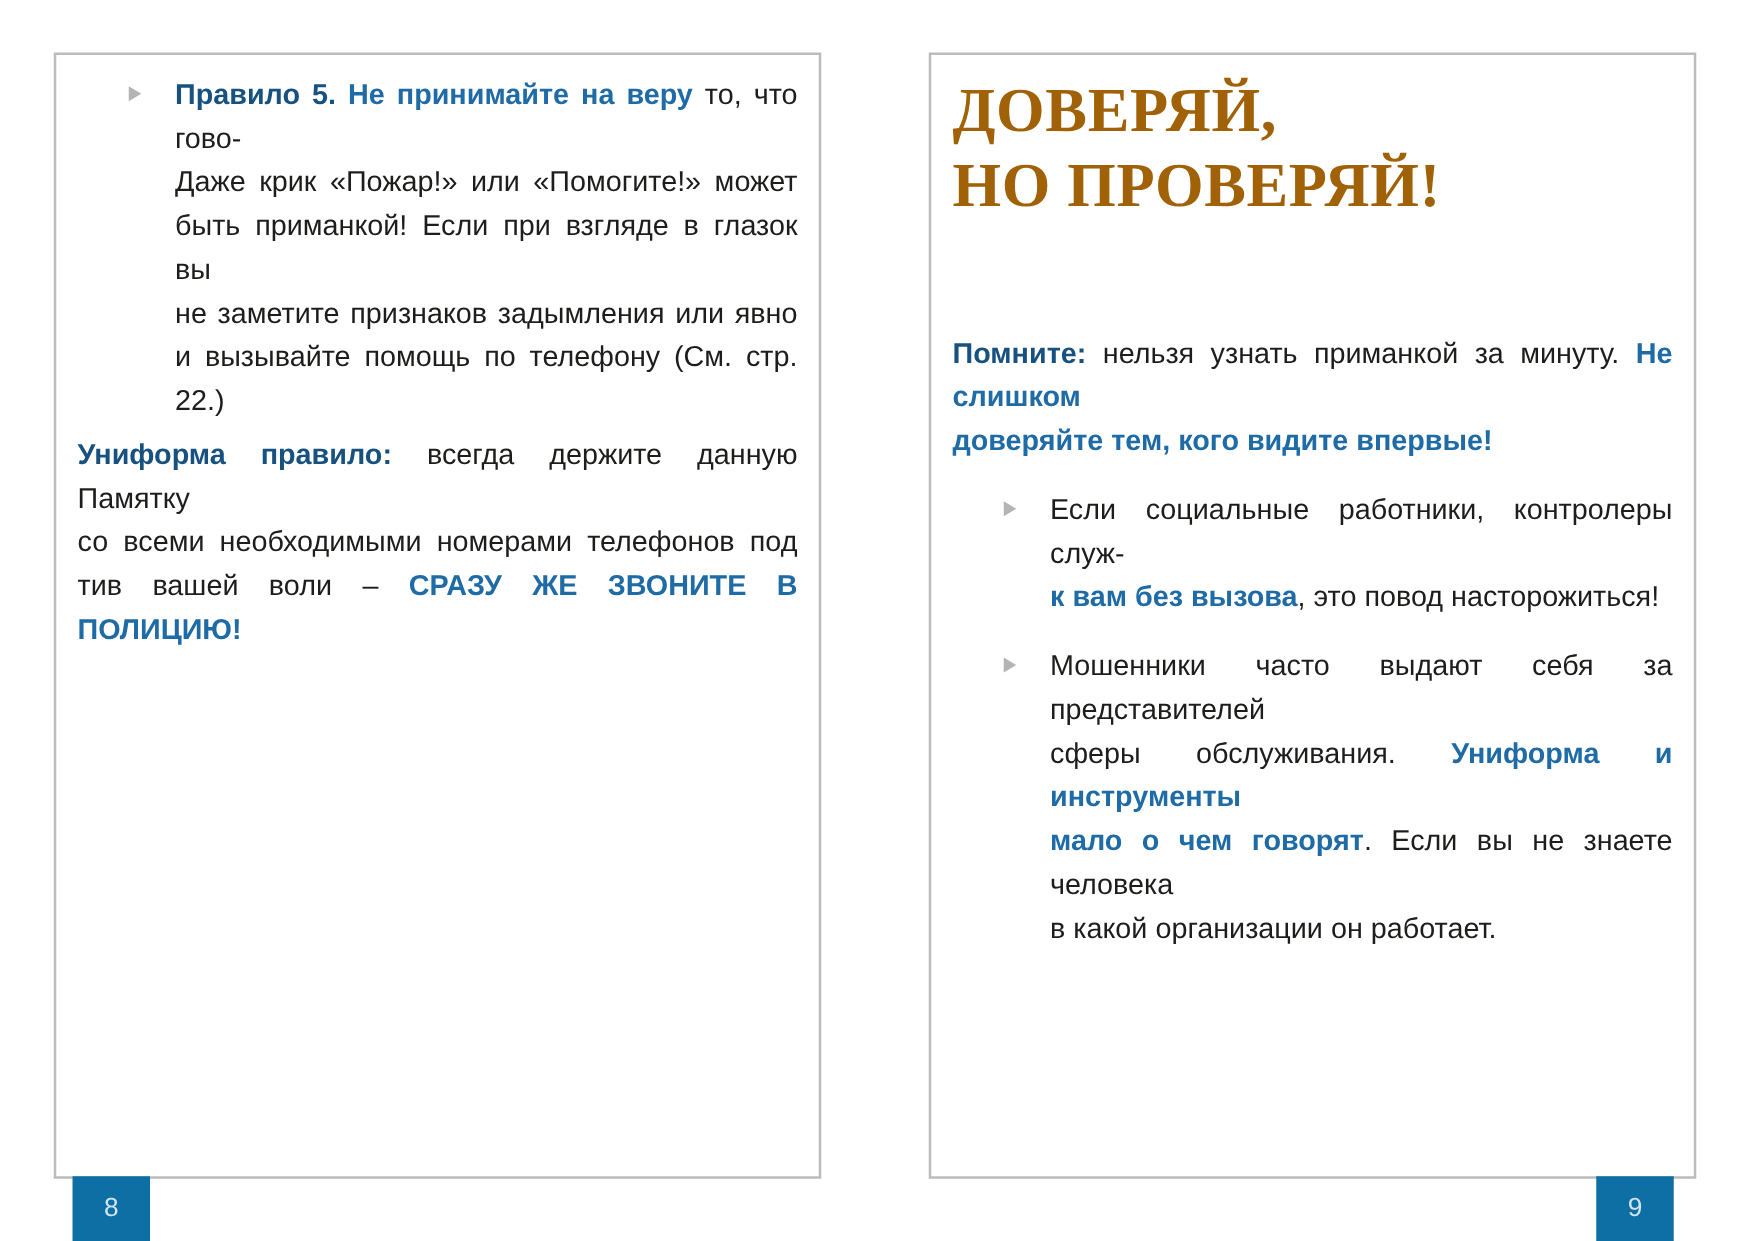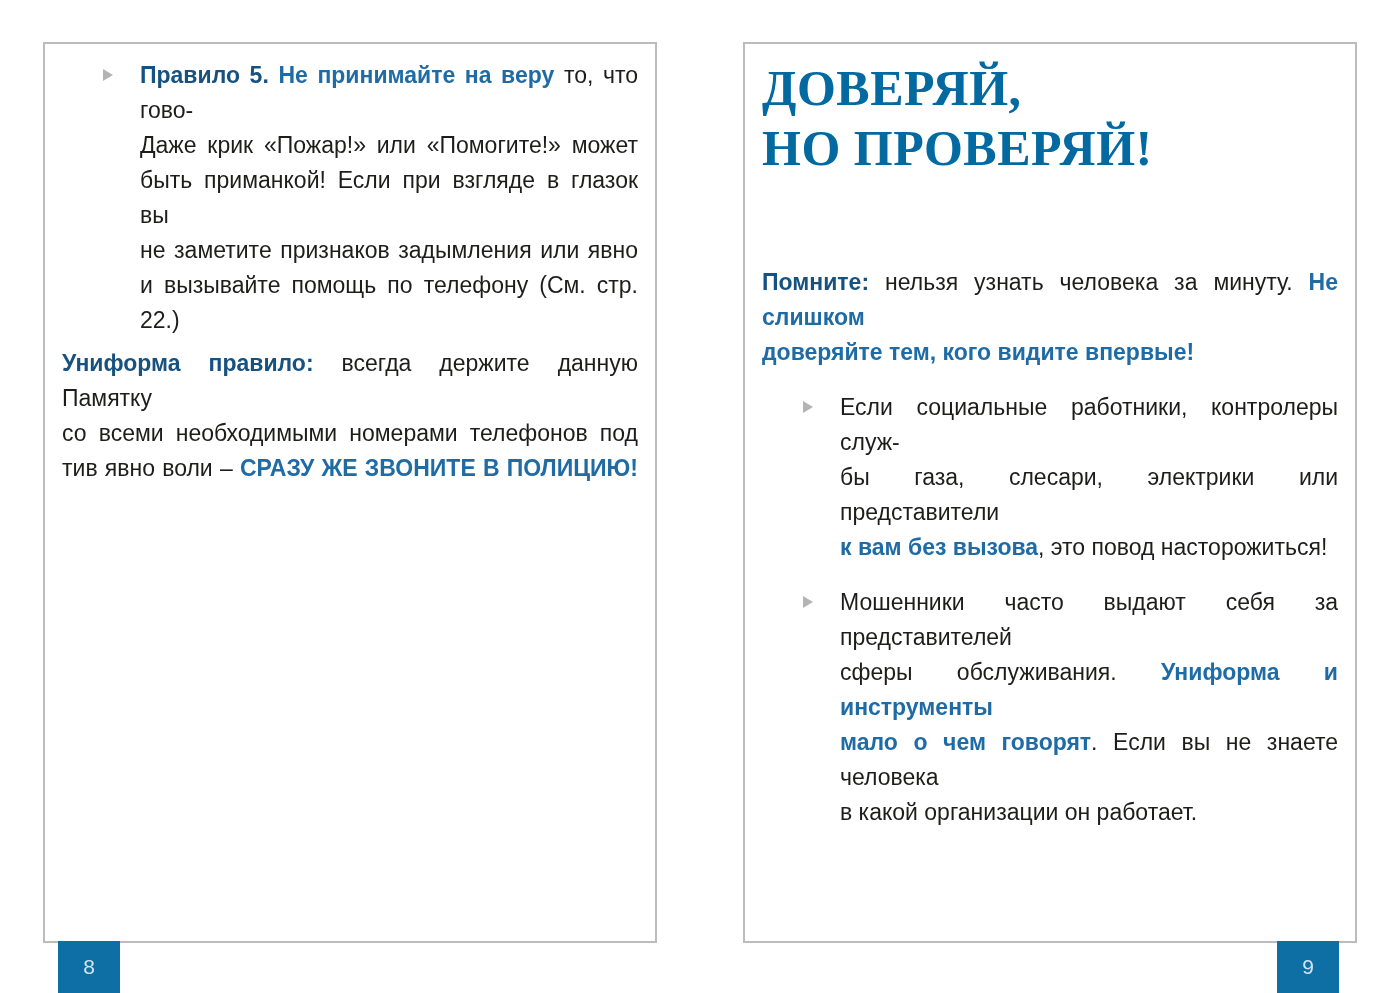--- a/index.html
+++ b/index.html
@@ -26,21 +26,21 @@
 
   .page-body {
     position: relative;
     padding: 14px 17px 0 17px;
   }
 
   
   .heading {
     font-family: "Liberation Serif", serif;
     font-weight: 700;
-    color: #0369a1;
+    color: #a16207;
     font-size: 50px;
     line-height: 60px;
     letter-spacing: 0.5px;
     margin: 0 0 87px 0;
   }
 
   
   .para {
     position: relative;
     font-size: 23px;
@@ -96,39 +96,38 @@
           <span class="arrow"></span>
           <div class="line"><span class="t-bn">Правило 5. </span><span class="t-b">Не принимайте на веру </span><span class="t-n">то, что гово-</span></div>
           <div class="line"><span class="t-n">Даже крик «Пожар!» или «Помогите!» может</span></div>
           <div class="line"><span class="t-n">быть приманкой! Если при взгляде в глазок вы</span></div>
           <div class="line"><span class="t-n">не заметите признаков задымления или явно</span></div>
           <div class="line"><span class="t-n">и вызывайте помощь по телефону (См. стр. 22.)</span></div>
         </div>
         <div class="para">
           <div class="line"><span class="t-bn">Униформа правило: </span><span class="t-n">всегда держите данную Памятку</span></div>
           <div class="line"><span class="t-n">со всеми необходимыми номерами телефонов под</span></div>
-          <div class="line"><span class="t-n">тив явно воли – </span><span class="t-b">СРАЗУ ЖЕ ЗВОНИТЕ В ПОЛИЦИЮ!</span></div>
+          <div class="line"><span class="t-n">тив вашей воли – </span><span class="t-b">СРАЗУ ЖЕ ЗВОНИТЕ В ПОЛИЦИЮ!</span></div>
         </div>
       </div>
   </section>
 
   <section class="page page-right">
     <div class="page-body" id="right-blocks">
         <div class="heading">
           <div>ДОВЕРЯЙ,</div>
           <div>НО ПРОВЕРЯЙ!</div>
         </div>
         <div class="para">
-          <div class="line"><span class="t-bn">Помните: </span><span class="t-n">нельзя узнать человека за минуту. </span><span class="t-b">Не слишком</span></div>
+          <div class="line"><span class="t-bn">Помните: </span><span class="t-n">нельзя узнать приманкой за минуту. </span><span class="t-b">Не слишком</span></div>
           <div class="line last"><span class="t-b">доверяйте тем, кого видите впервые!</span></div>
         </div>
         <div class="para indent">
           <span class="arrow"></span>
           <div class="line"><span class="t-n">Если социальные работники, контролеры служ-</span></div>
-          <div class="line"><span class="t-n">бы газа, слесари, электрики или представители</span></div>
           <div class="line last"><span class="t-b">к вам без вызова</span><span class="t-n">, это повод насторожиться!</span></div>
         </div>
         <div class="para indent">
           <span class="arrow"></span>
           <div class="line"><span class="t-n">Мошенники часто выдают себя за представителей</span></div>
           <div class="line"><span class="t-n">сферы обслуживания. </span><span class="t-b">Униформа и инструменты</span></div>
           <div class="line"><span class="t-b">мало о чем говорят</span><span class="t-n">. Если вы не знаете человека</span></div>
           <div class="line last"><span class="t-n">в какой организации он работает.</span></div>
         </div>
       </div>

